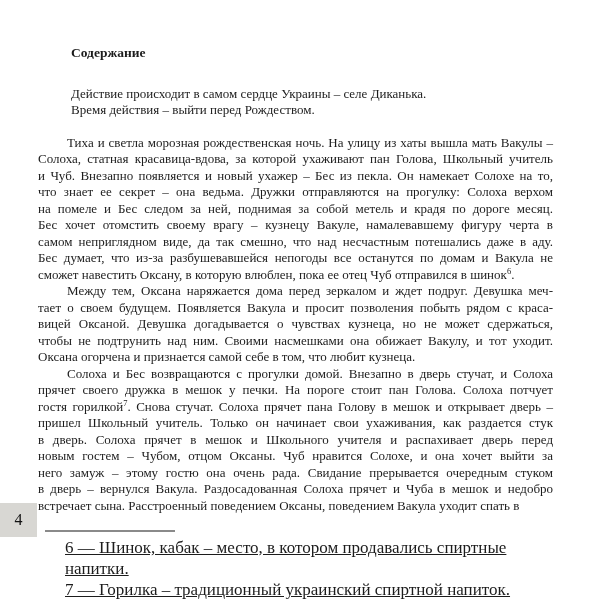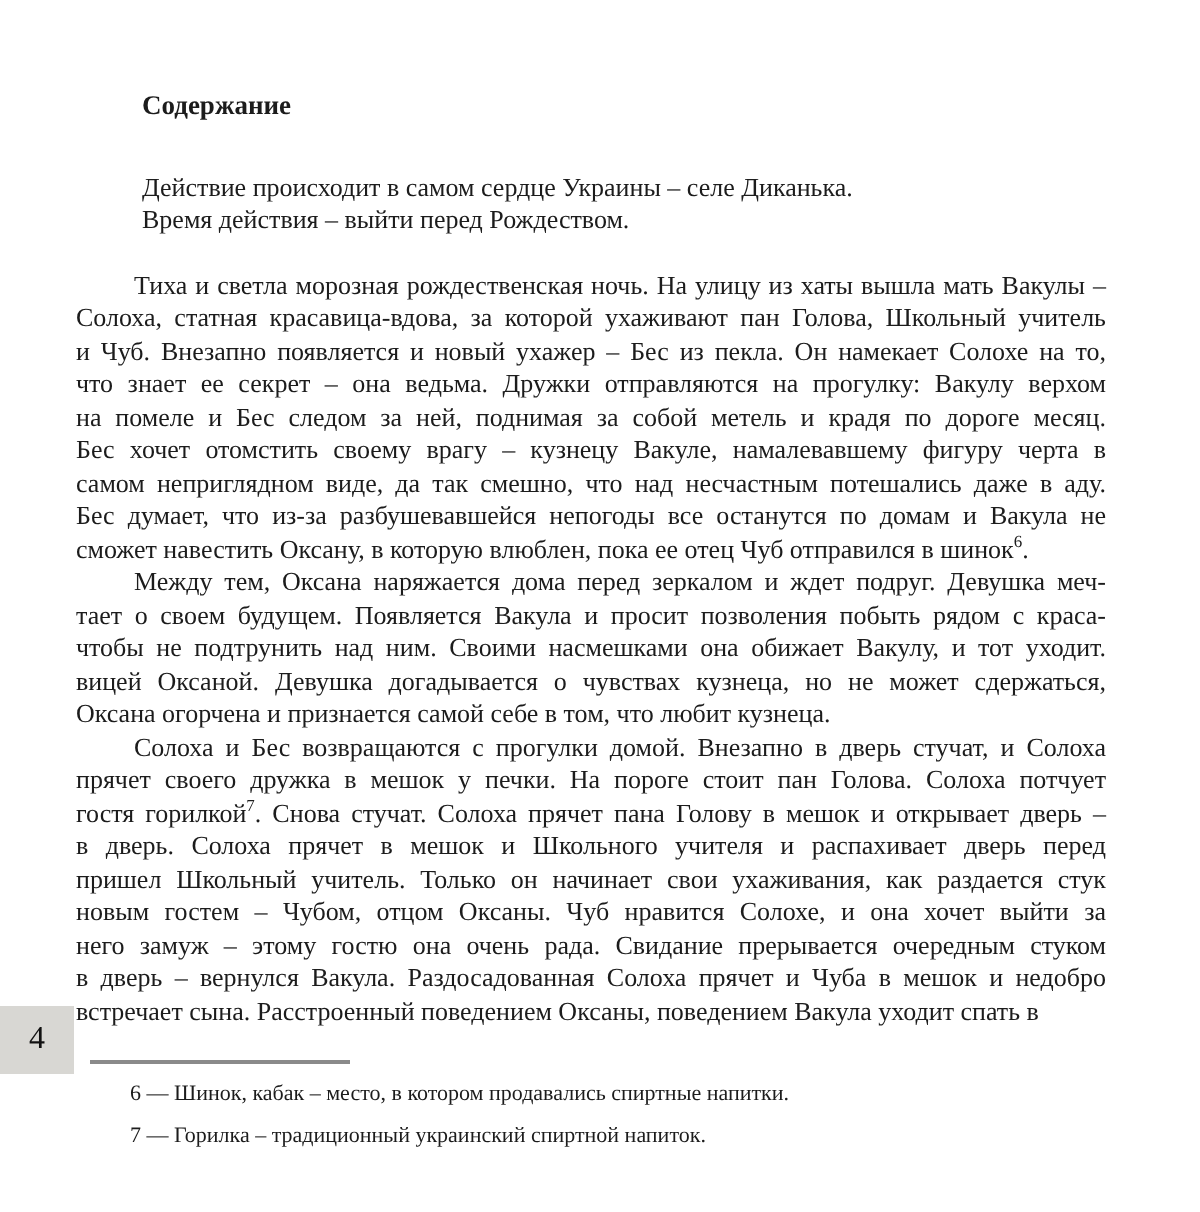--- a/index.html
+++ b/index.html
@@ -58,22 +58,23 @@
   }
   .footnote-sep {
     margin-top: 16px;
     margin-left: 7px;
     width: 130px;
     height: 0;
     border-top: 2px solid #8a8a8a;
   }
   .footnotes {
     margin-top: 5px;
-    font-size: 11px;
+    font-size: 17px;
     line-height: 21px;
+    text-decoration: underline;
   }
   .fn-line {
     padding-left: 27px;
   }
   .pagenum-box {
     position: absolute;
     left: 0;
     top: 503px;
     width: 37px;
     height: 34px;
@@ -95,40 +96,40 @@
     <div class="title">Содержание</div>
     <div class="intro" id="intro">
         <div class="intro-line">Действие происходит в самом сердце Украины – селе Диканька.</div>
         <div class="intro-line">Время действия – выйти перед Рождеством.</div>
       </div>
     <div id="paragraphs">
         <div class="paragraph">
           <div class="pline pline-first">Тиха и светла морозная рождественская ночь. На улицу из хаты вышла мать Вакулы –</div>
           <div class="pline">Солоха, статная красавица-вдова, за которой ухаживают пан Голова, Школьный учитель</div>
           <div class="pline">и Чуб. Внезапно появляется и новый ухажер – Бес из пекла. Он намекает Солохе на то,</div>
-          <div class="pline">что знает ее секрет – она ведьма. Дружки отправляются на прогулку: Вакулу верхом</div>
+          <div class="pline">что знает ее секрет – она ведьма. Дружки отправляются на прогулку: Солоха верхом</div>
           <div class="pline">на помеле и Бес следом за ней, поднимая за собой метель и крадя по дороге месяц.</div>
           <div class="pline">Бес хочет отомстить своему врагу – кузнецу Вакуле, намалевавшему фигуру черта в</div>
           <div class="pline">самом неприглядном виде, да так смешно, что над несчастным потешались даже в аду.</div>
           <div class="pline">Бес думает, что из-за разбушевавшейся непогоды все останутся по домам и Вакула не</div>
           <div class="pline pline-last">сможет навестить Оксану, в которую влюблен, пока ее отец Чуб отправился в шинок<sup>6</sup>.</div>
         </div>
         <div class="paragraph">
           <div class="pline pline-first">Между тем, Оксана наряжается дома перед зеркалом и ждет подруг. Девушка меч-</div>
           <div class="pline">тает о своем будущем. Появляется Вакула и просит позволения побыть рядом с краса-</div>
+          <div class="pline">вицей Оксаной. Девушка догадывается о чувствах кузнеца, но не может сдержаться,</div>
           <div class="pline">чтобы не подтрунить над ним. Своими насмешками она обижает Вакулу, и тот уходит.</div>
-          <div class="pline">вицей Оксаной. Девушка догадывается о чувствах кузнеца, но не может сдержаться,</div>
           <div class="pline pline-last">Оксана огорчена и признается самой себе в том, что любит кузнеца.</div>
         </div>
         <div class="paragraph">
           <div class="pline pline-first">Солоха и Бес возвращаются с прогулки домой. Внезапно в дверь стучат, и Солоха</div>
           <div class="pline">прячет своего дружка в мешок у печки. На пороге стоит пан Голова. Солоха потчует</div>
           <div class="pline">гостя горилкой<sup>7</sup>. Снова стучат. Солоха прячет пана Голову в мешок и открывает дверь –</div>
+          <div class="pline">пришел Школьный учитель. Только он начинает свои ухаживания, как раздается стук</div>
           <div class="pline">в дверь. Солоха прячет в мешок и Школьного учителя и распахивает дверь перед</div>
-          <div class="pline">пришел Школьный учитель. Только он начинает свои ухаживания, как раздается стук</div>
           <div class="pline">новым гостем – Чубом, отцом Оксаны. Чуб нравится Солохе, и она хочет выйти за</div>
           <div class="pline">него замуж – этому гостю она очень рада. Свидание прерывается очередным стуком</div>
           <div class="pline">в дверь – вернулся Вакула. Раздосадованная Солоха прячет и Чуба в мешок и недобро</div>
           <div class="pline pline-last">встречает сына. Расстроенный поведением Оксаны, поведением Вакула уходит спать в</div>
         </div>
       </div>
     <div class="footnote-sep"></div>
     <div class="footnotes" id="footnotes">
         <div class="fn-line">6 — Шинок, кабак – место, в котором продавались спиртные напитки.</div>
         <div class="fn-line">7 — Горилка – традиционный украинский спиртной напиток.</div>

